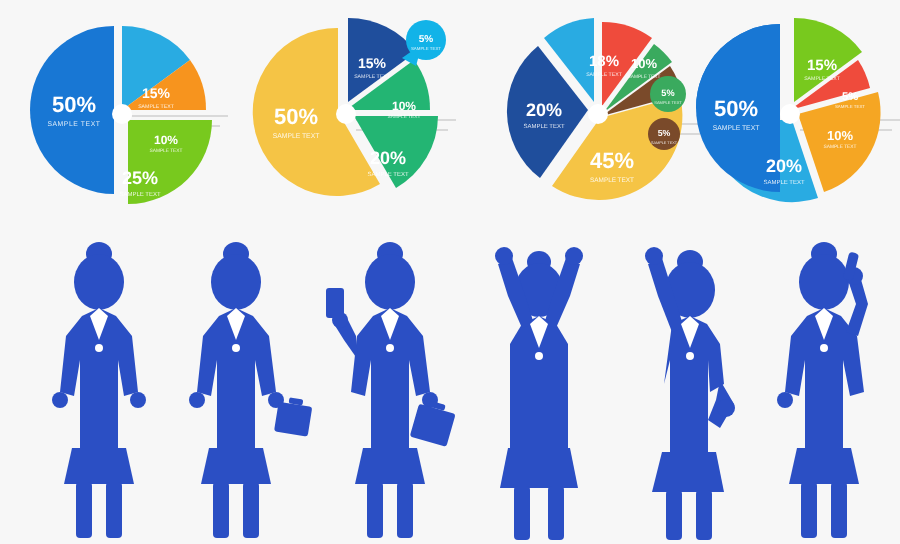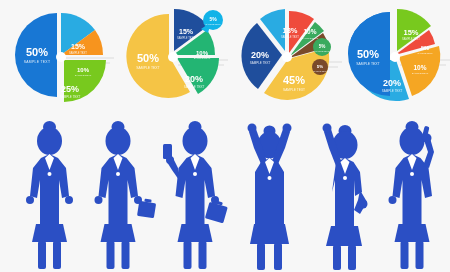--- a/index.html
+++ b/index.html
@@ -94,21 +94,21 @@
         <text class="sub" x="68" y="39" font-size="2.6" text-anchor="middle">SAMPLE TEXT</text>
 
         <text class="pct" x="84" y="55" font-size="6" text-anchor="middle">10%</text>
         <text class="sub" x="84" y="59" font-size="2.4" text-anchor="middle">SAMPLE TEXT</text>
 
         <text class="pct" x="76" y="82" font-size="9" text-anchor="middle">20%</text>
         <text class="sub" x="76" y="88" font-size="3" text-anchor="middle">SAMPLE TEXT</text>
       </svg>
     </div>
 
-    <div class="chart-block" id="chart-3" style="left:232px;">
+    <div class="chart-block" id="chart-3" style="left:244px;">
       <svg width="112" height="118" viewBox="0 0 112 118">
         <line class="leader" x1="60" y1="62" x2="110" y2="62"></line>
         <line class="leader" x1="60" y1="67" x2="106" y2="67"></line>
 
         <g transform="translate(2,-2)">
           <path d="M55 55 L55 13 A42 42 0 0 1 80 21 Z" fill="#ef4b3c"></path>
         </g>
 
         <g transform="translate(3,1)">
           <path d="M55 55 L80 21 A42 42 0 0 1 89 30 Z" fill="#3aaa5e"></path>

